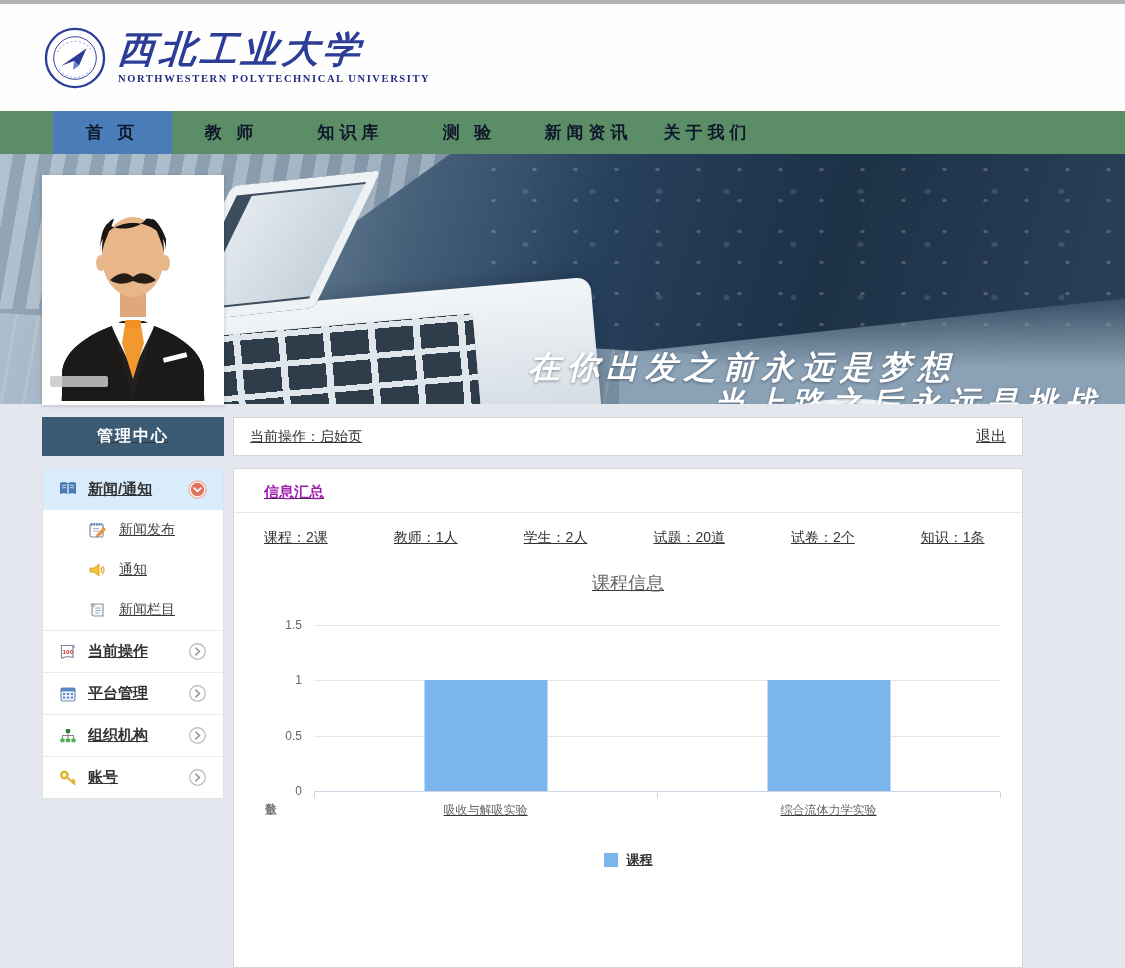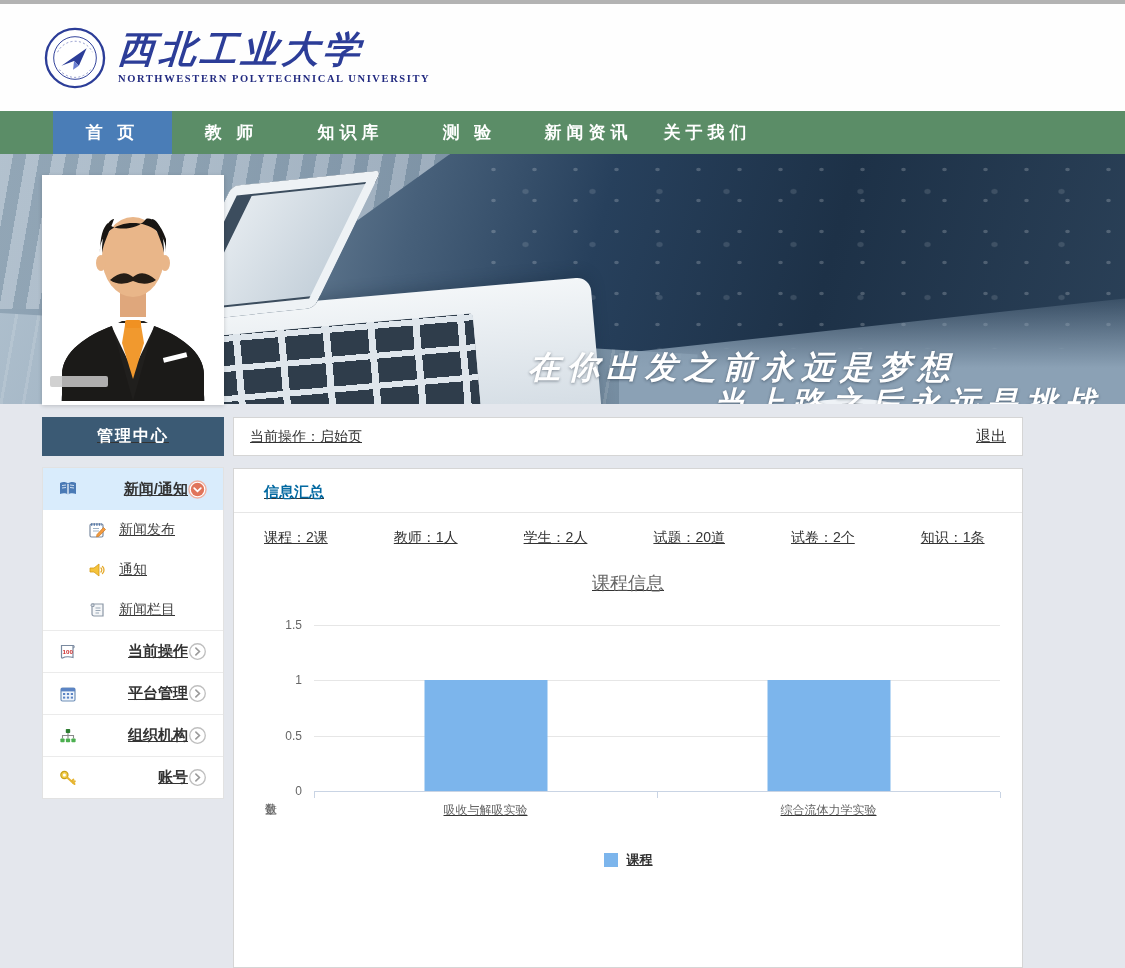--- a/index.html
+++ b/index.html
@@ -22,21 +22,21 @@
   }
   .logo-text-en {
     font-family:"Liberation Serif","DejaVu Serif",serif;
     font-size:10.5px; color:#222a80; letter-spacing:1.6px; margin-top:5px; font-weight:bold;
   }
 
   
   .navbar { height:43px; background:#5b8d67; display:flex; padding-left:53px; }
   .nav-item {
     width:119px; height:43px; display:flex; align-items:center; justify-content:center;
-    color:#ffffff; font-size:17px; font-weight:bold; letter-spacing:5px; cursor:pointer;
+    color:#0f172a; font-size:17px; font-weight:bold; letter-spacing:5px; cursor:pointer;
   }
   .nav-item.active { background:#4a7db7; }
 
   
   .banner {
     position:relative; height:250px; overflow:hidden;
     background:linear-gradient(105deg,#96aaba 0%,#7e94a7 16%,#47607a 36%,#27405c 52%,#1d3147 72%,#2b4158 100%);
   }
   .blinds {
     position:absolute; left:0; top:0; width:40%; height:62%; opacity:.75;
@@ -108,39 +108,39 @@
 
   
   .body-row { display:flex; gap:9px; padding:13px 0 0 42px; min-height:564px; align-items:flex-start;text-decoration:underline; }
   .sidebar { width:182px; flex:0 0 182px; }
   .admin-header {
     height:39px; background:#3b5a74; color:#fff; font-size:16px; font-weight:bold;
     display:flex; align-items:center; justify-content:center; letter-spacing:2px;
   }
   .menu { margin-top:11px; background:#fff; border:1px solid #e2e2e2; }
   .menu-item, .submenu-item { display:flex; align-items:center; cursor:pointer; }
-  .menu-item { height:42px; padding:0 16px 0 15px; font-size:15px; font-weight:bold; color:#333;text-align:right; }
+  .menu-item { height:42px; padding:0 16px 0 15px; font-size:15px; font-weight:bold; color:#333; }
   .menu-item + .menu-item { border-top:1px solid #ebebeb; }
   .menu-item.active { background:#d9ecfc; }
   .submenu-item { height:40px; padding-left:44px; font-size:14px; color:#444; background:#fff; }
   .mi-icon { width:20px; height:20px; margin-right:10px; flex:0 0 auto; }
   .submenu-item .mi-icon { margin-right:12px; }
   .mi-label { flex:1; }
   .mi-chevron { width:19px; height:19px; flex:0 0 auto; }
   .menu-group-border { border-top:1px solid #ebebeb; }
 
   .main-col { width:790px; flex:0 0 790px; }
   .topbar {
     height:39px; background:#fff; border:1px solid #d5d5d5;
     display:flex; align-items:center; padding:0 16px; font-size:14px; color:#333;
   }
   .topbar .spacer { flex:1; }
   .logout { cursor:pointer; color:#333; font-size:15px; }
   .panel { margin-top:12px; background:#fff; border:1px solid #d5d5d5; height:500px; overflow:hidden; }
-  .panel-title { font-size:15px; font-weight:bold; color:#0369a1; padding:14px 0 10px 30px; border-bottom:1px solid #e6e6e6; }
+  .panel-title { font-size:15px; font-weight:bold; color:#a21caf; padding:14px 0 10px 30px; border-bottom:1px solid #e6e6e6; }
   .stats { display:flex; gap:66px; padding:16px 0 10px 30px; font-size:14px; color:#333; }
 
   
   .chart-wrap { position:relative; padding:14px 0 0 0; }
   .chart-title { text-align:center; color:#666; font-size:18px; padding-bottom:16px; }
   .chart-area { position:relative; margin:14px 22px 0 80px; height:167px; }
   .plot { position:relative; width:100%; height:100%; border-bottom:1px solid #c9d4e4; }
   .gridline { position:absolute; left:0; right:0; height:1px; background:#e6e6e6; }
   .ytick {
     position:absolute; left:-12px; transform:translate(-100%,50%); font-size:12px; color:#666;

